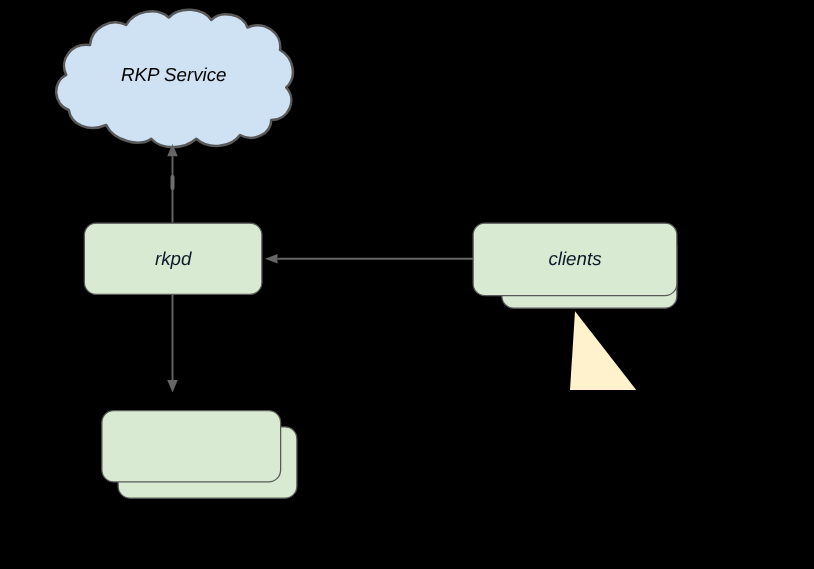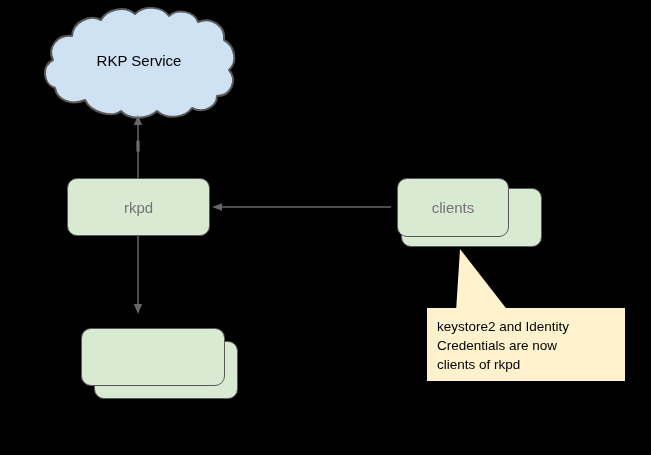--- a/index.html
+++ b/index.html
@@ -3,50 +3,51 @@
 <meta charset="utf-8">
 <style>
   html, body { margin: 0; padding: 0; background: #000000; }
   .canvas {
     position: relative;
     width: 651px;
     height: 455px;
     background: #000000;
     overflow: hidden;
     font-family: "Liberation Sans", sans-serif;
+    font-style: italic;
   }
   .svg-layer { position: absolute; left: 0; top: 0; width: 651px; height: 455px; }
   .node {
     position: absolute;
     background: #d9ead3;
     border: 1.6px solid #595959;
     border-radius: 10px;
     box-sizing: border-box;
   }
   .node-label {
     display: flex;
     align-items: center;
     justify-content: center;
     width: 100%;
     height: 100%;
     text-align: center;
-    color: #737373;
+    color: #0f172a;
     font-size: 15px;
     line-height: 19px;
     white-space: pre-line;
   }
   .cloud-label {
     position: absolute;
     left: 45px; top: 10px; width: 188px; height: 100px;
     display: flex; align-items: center; justify-content: center;
     color: #000000; font-size: 15px;
   }
   #rkpd-box       { left: 67px;  top: 178px; width: 143px; height: 58px; }
   #clients-back   { left: 401px; top: 188px; width: 141px; height: 59px; }
-  #clients-front  { left: 397px; top: 178px; width: 112px; height: 59px; }
+  #clients-front  { left: 378px; top: 178px; width: 164px; height: 59px; }
   #rpc-back       { left: 94px;  top: 341px; width: 144px; height: 58px; }
   #rpc-mid        { left: 81px;  top: 328px; width: 144px; height: 58px; }
   #rpc-front      { left: 68px;  top: 315px; width: 144px; height: 58px; }
   .callout {
     position: absolute;
     left: 427px; top: 308px; width: 198px; height: 73px;
     background: #fff2cc;
     box-sizing: border-box;
     padding: 9px 8px 8px 10px;
     color: #000000;
@@ -100,17 +101,14 @@
   </div>
 
   <div class="node" id="clients-back"></div>
   <div class="node" id="clients-front">
     <div class="node-label">clients</div>
   </div>
 
   <div class="node" id="rpc-back"></div>
   <div class="node" id="rpc-mid"></div>
 
-  <div class="callout">keystore2 and Identity
-Credentials are now
-clients of rkpd</div>
 
 </div>
 
 </body></html>

